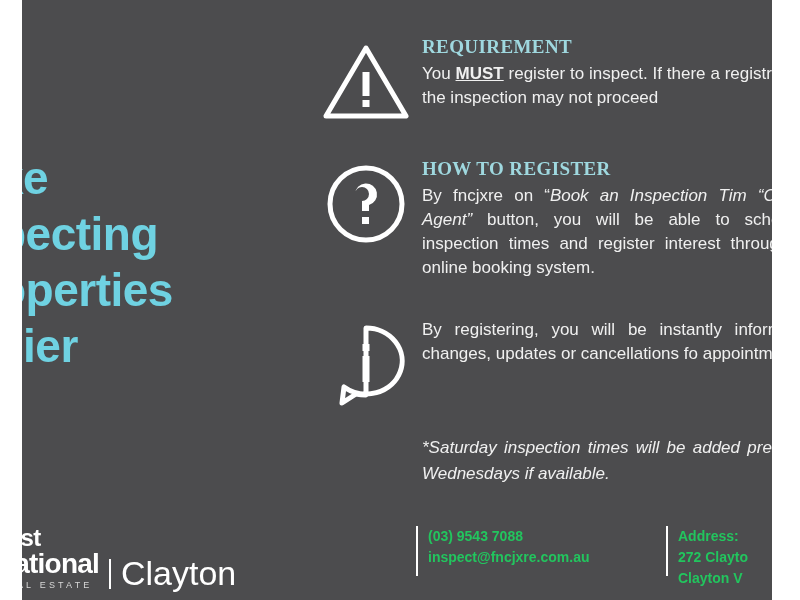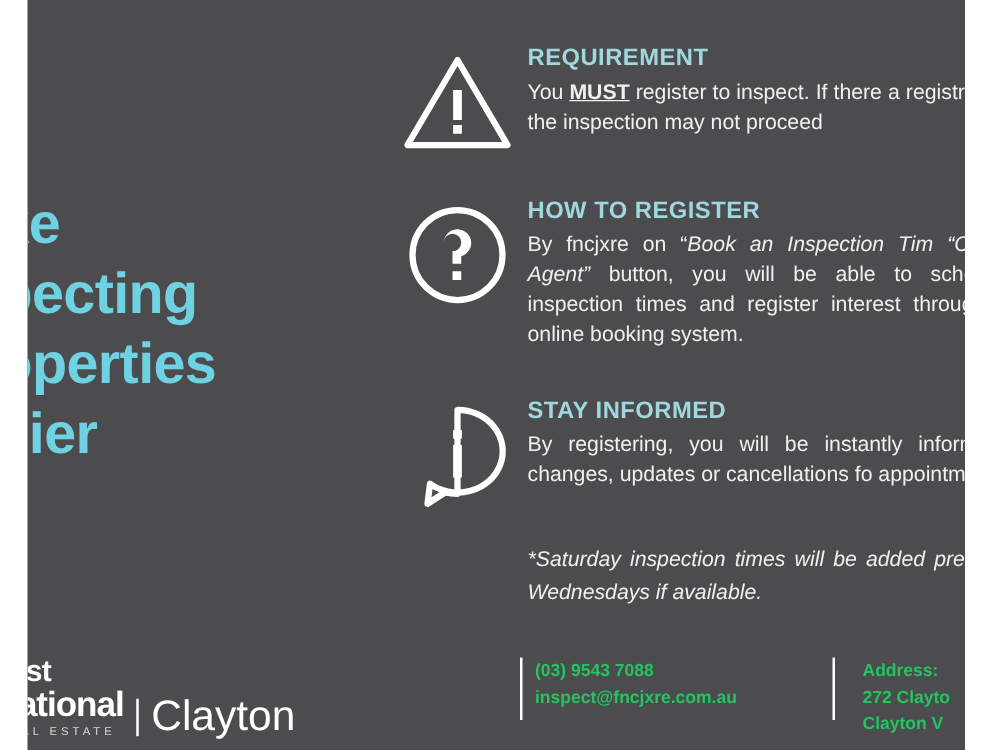--- a/index.html
+++ b/index.html
@@ -54,20 +54,21 @@
 
   .block-body{margin-left:102px;}
 
   .block-title{
     color:#9fd8df;
     font-size:19px;
     font-weight:bold;
     letter-spacing:0.4px;
     margin:0 0 4px 0;
     white-space:nowrap;
+    font-family:Liberation Serif, serif;
   }
   .block-text{
     color:#f0f0f0;
     font-size:17px;
     line-height:24px;
     text-align:justify;
     margin:0;
     width:400px;
   }
   .block-text b{font-weight:bold;text-decoration:underline;}
@@ -135,21 +136,21 @@
   .contact-block{
     position:absolute;
     top:18px;
     color:#22c55e;
     font-size:14px;
     font-weight:bold;
     line-height:21px;
     white-space:nowrap;
   }
   #contact-details{left:468px;}
-  #address-details{left:718px;margin-left:12px;}
+  #address-details{left:718px;}
 </style>
 </head>
 <body>
 
 <div id="poster">
   <div id="canvas">
 
     <div class="headline">
       <div>ke</div>
       <div>pecting</div>
@@ -188,21 +189,20 @@
 
     <div class="block" id="block-informed">
       <div class="icon-wrap">
         <svg width="92" height="92" viewBox="0 0 92 92">
           <path d="M46 10 a36 33 0 1 1 -22 59 l-2 16 l14 -9 a40 33 0 0 0 10 1 z" fill="none" stroke="#ffffff" stroke-width="5" stroke-linejoin="round"></path>
           <rect x="42.5" y="26" width="7" height="7" fill="#ffffff"></rect>
           <rect x="42.5" y="38" width="7" height="26" fill="#ffffff"></rect>
         </svg>
       </div>
       <div class="block-body">
-        <p class="block-title">STAY INFORMED</p>
         <p class="block-text">By registering, you will be instantly inform
 any changes, updates or cancellations fo
 appointment.</p>
       </div>
     </div>
 
     <div class="block" id="block-note">
       <p class="note-text"><span>*Saturday inspection times will be added</span> <span>preceding Wednesdays if available.</span></p>
     </div>
 

